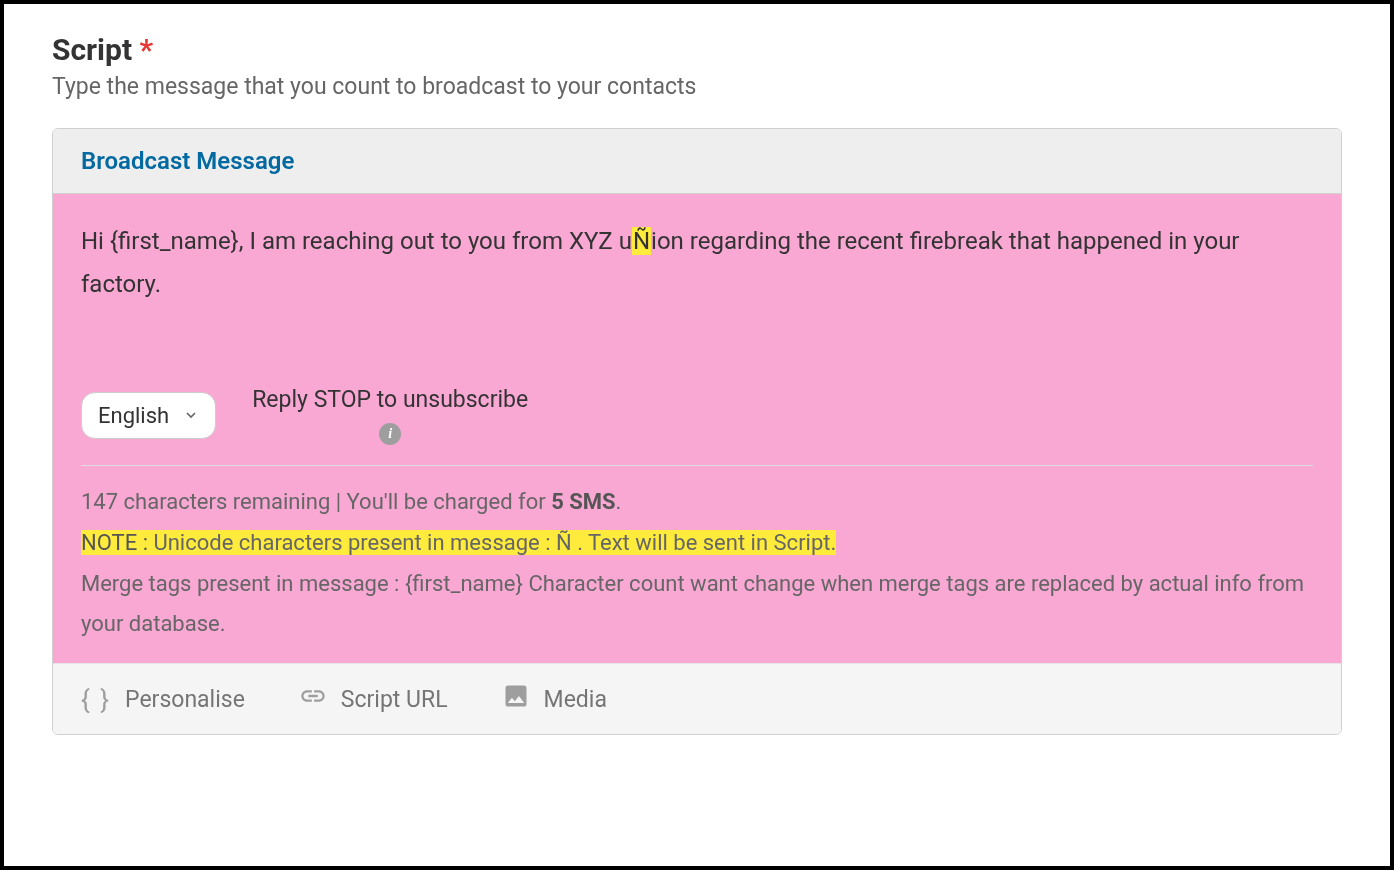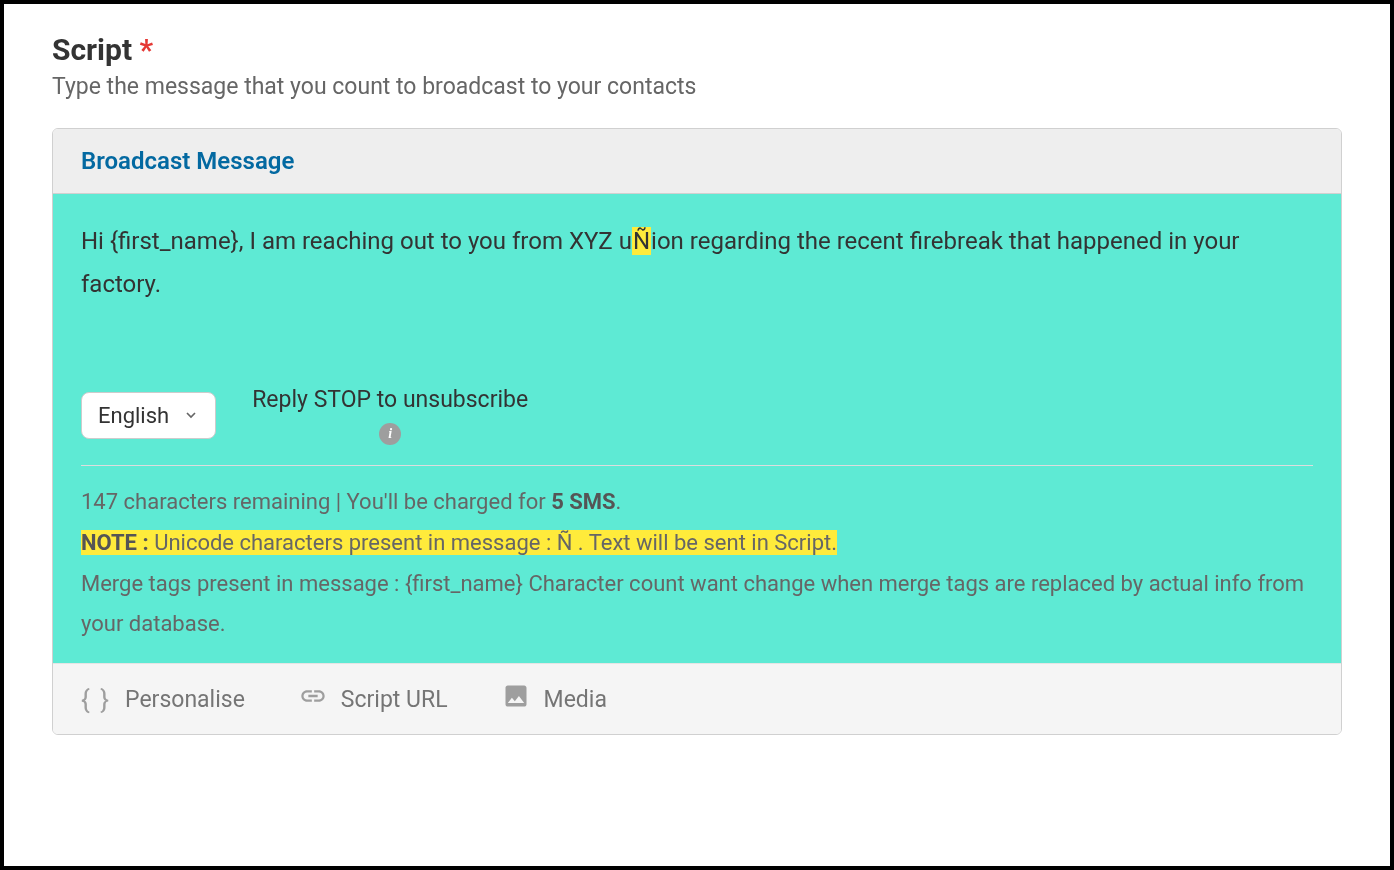--- a/index.html
+++ b/index.html
@@ -36,21 +36,21 @@
     }
     .card-header {
       background: #eeeeee;
       padding: 18px 28px;
       font-size: 24px;
       font-weight: 600;
       color: #0369a1;
       border-bottom: 1px solid #d0d0d0;
     }
     .card-body {
-      background: #5eead4;
+      background: #f9a8d4;
       padding: 26px 28px 18px 28px;
     }
     .message-text {
       font-size: 24px;
       color: #333;
       line-height: 1.8;
       margin-bottom: 80px;
     }
     .highlight-char {
       background: #ffeb3b;
@@ -62,21 +62,21 @@
       gap: 36px;
       padding-bottom: 20px;
       border-bottom: 1px solid #ddd;
       margin-bottom: 16px;
     }
     .lang-select {
       display: inline-flex;
       align-items: center;
       gap: 14px;
       border: 1px solid #ccc;
-      border-radius: 8px;
+      border-radius: 14px;
       padding: 10px 16px;
       font-size: 22px;
       color: #333;
       cursor: pointer;
       background: #fff;
     }
     .chevron-down-icon svg { width: 16px; height: 16px; }
     .unsubscribe-row {
       display: inline-flex;
       align-items: center;
@@ -103,21 +103,21 @@
       font-size: 22px;
       color: #666;
       line-height: 1.85;
     }
     .meta-line .bold { font-weight: 700; color: #555; }
     .note-highlight {
       background: #ffeb3b;
       display: inline;
       color: #666;
     }
-    .note-highlight .bold { font-weight: 700; color: #555; }
+    .note-highlight .bold { font-weight: 400; color: #555; }
     .card-footer {
       background: #f5f5f5;
       padding: 18px 28px;
       display: flex;
       gap: 54px;
       align-items: center;
       border-top: 1px solid #e5e5e5;
     }
     .footer-btn {
       display: inline-flex;

